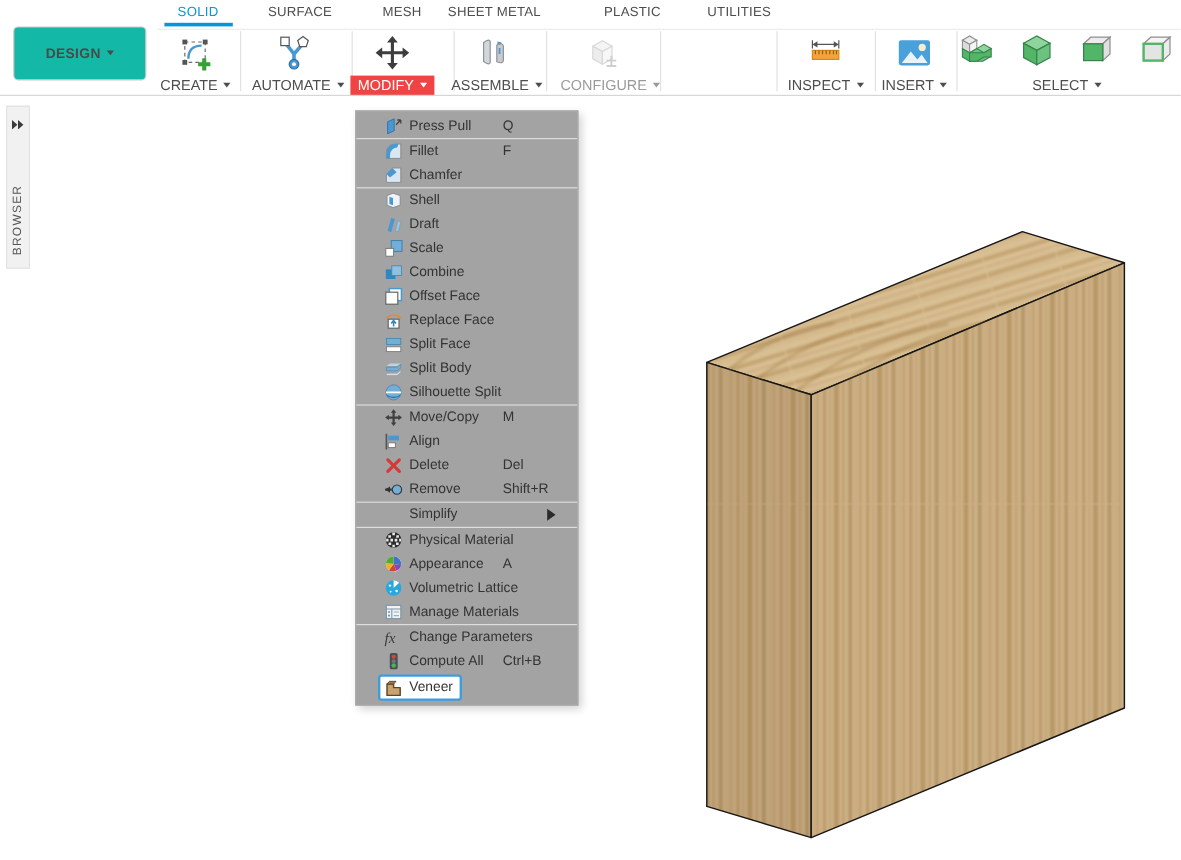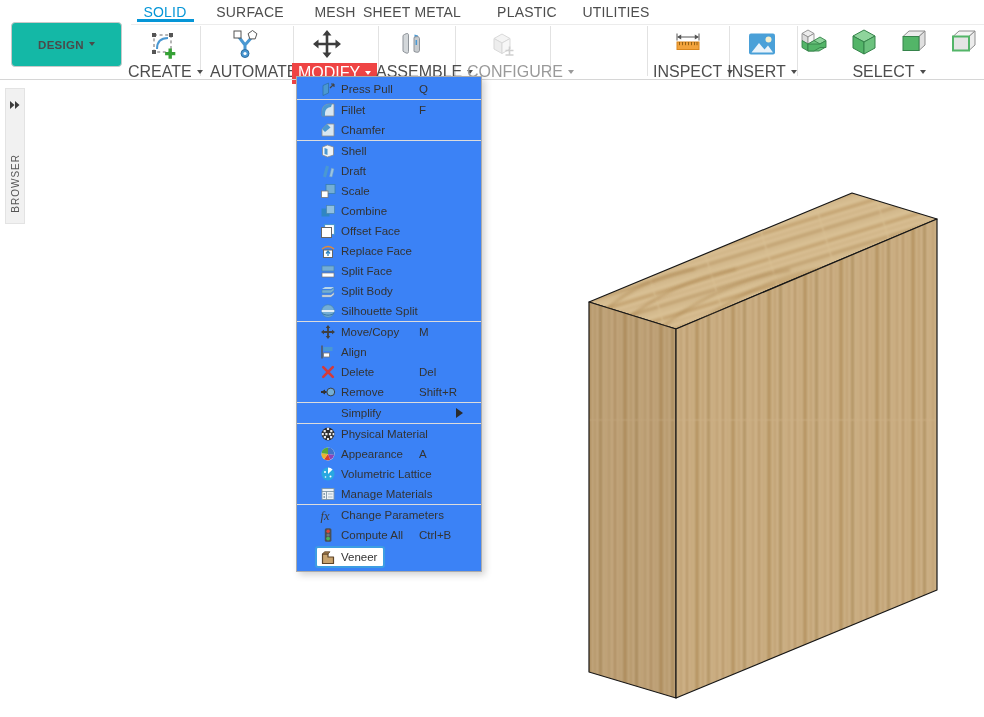--- a/index.html
+++ b/index.html
@@ -5,47 +5,47 @@
   *{margin:0;padding:0;box-sizing:border-box}
   html,body{width:984px;height:717px}
   body{background:#fff;font-family:"Liberation Sans",sans-serif;color:#3c3c3c;overflow:hidden;position:relative}
   .app{position:absolute;inset:0;background:#fff}
 
   
   .viewport{position:absolute;left:0;top:80px;width:984px;height:637px;z-index:1}
   .viewport svg{display:block}
 
   
-  .tab{position:absolute;top:4px;transform:translateX(-50%);font-size:14px;color:#4d4d4d;white-space:nowrap;z-index:5;letter-spacing:.2px}
+  .tab{position:absolute;top:4px;transform:translateX(-50%);font-size:11px;color:#4d4d4d;white-space:nowrap;z-index:5;letter-spacing:.2px}
   .tab.active{color:#0696d7}
   .tab-underline{position:absolute;left:137px;top:19px;width:57px;height:3px;background:#0696d7;z-index:5}
   .tabline{position:absolute;left:131px;top:24px;width:853px;height:1px;background:#ececec;z-index:4}
 
   
   .toolbar{position:absolute;left:0;top:0;width:984px;height:80px;background:#fff;z-index:5}
   .toolbar-bottom{position:absolute;left:0;top:79px;width:984px;height:1px;background:#d6d6d6}
   .tbsep{position:absolute;top:26px;height:50px;width:1px;background:#e2e2e2}
   .design-btn{position:absolute;left:11px;top:22px;width:111px;height:45px;border:1px solid #c9c9c9;border-radius:4px;display:flex;align-items:center;justify-content:center;font-size:11.5px;font-weight:bold;color:#4a4a4a;letter-spacing:.3px;background:#14b8a6}
   .tile{position:absolute;top:26px;width:70px;text-align:center}
   .tile .ticon{display:block;height:36px;display:flex;align-items:center;justify-content:center}
   .tile .ticon svg{display:block}
-  .tlabel{display:inline-block;font-size:16px;color:#4d4d4d;margin-top:1px;white-space:nowrap}
+  .tlabel{display:inline-block;font-size:12px;color:#4d4d4d;margin-top:1px;white-space:nowrap}
   .tile.disabled .tlabel{color:#9a9a9a}
   .tile.active .tlabel{background:#ef4444;color:#fff;padding:1px 6px 2px 6px}
   .tile.wide{width:188px}
   .selrow{display:flex;align-items:center;justify-content:space-between;height:36px;padding:0 2px}
   .caret{display:inline-block;width:0;height:0;border-left:3.5px solid transparent;border-right:3.5px solid transparent;border-top:4px solid currentColor;margin-left:5px;vertical-align:middle;position:relative;top:-1px}
 
   
   .browser{position:absolute;left:5px;top:88px;width:20px;height:136px;background:#f1f1f1;border:1px solid #e3e3e3;z-index:5}
   .browser .chev{position:absolute;top:6px;left:50%;transform:translateX(-50%)}
   .browser .vlabel{position:absolute;bottom:10px;left:50%;transform:translateX(-50%) rotate(180deg);writing-mode:vertical-rl;font-size:10px;color:#555;letter-spacing:1px;white-space:nowrap}
 
   
-  .menu{position:absolute;left:296px;top:76px;width:186px;background:#3b82f6;border:1px solid #ababab;box-shadow:3px 3px 7px rgba(0,0,0,.18);padding:2px 0;z-index:10}
+  .menu{position:absolute;left:296px;top:92px;width:186px;background:#a3a3a3;border:1px solid #ababab;box-shadow:3px 3px 7px rgba(0,0,0,.18);padding:2px 0;z-index:10}
   .mrow{position:relative;height:20px;display:flex;align-items:center;font-size:11.5px;color:#333}
   .mrow .mi{flex:0 0 16px;width:16px;height:16px;margin:0 5px 0 23px;display:flex;align-items:center;justify-content:center}
   .mrow .mi svg{display:block}
   .mrow .ml{white-space:nowrap}
   .mrow .ms{position:absolute;left:122px;color:#333}
   .msep{height:1px;background:#dcdcdc}
   .subarrow{position:absolute;left:159px;width:0;height:0;border-top:5px solid transparent;border-bottom:5px solid transparent;border-left:7px solid #2b2b2b}
   .vrow{height:24px}
   .hlbox{display:inline-flex;align-items:center;border:2px solid #3d9de2;border-radius:3px;padding:1px 6px 1px 0;margin-left:18px;background:#fff}
   .hlbox .mi{margin:0 5px 0 3px}

